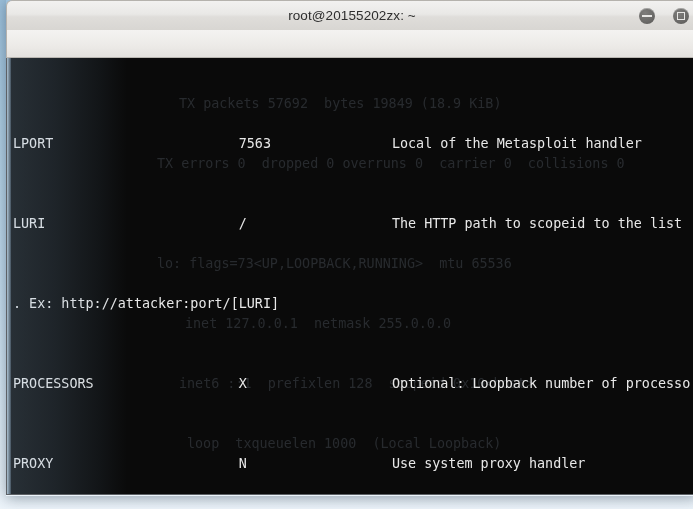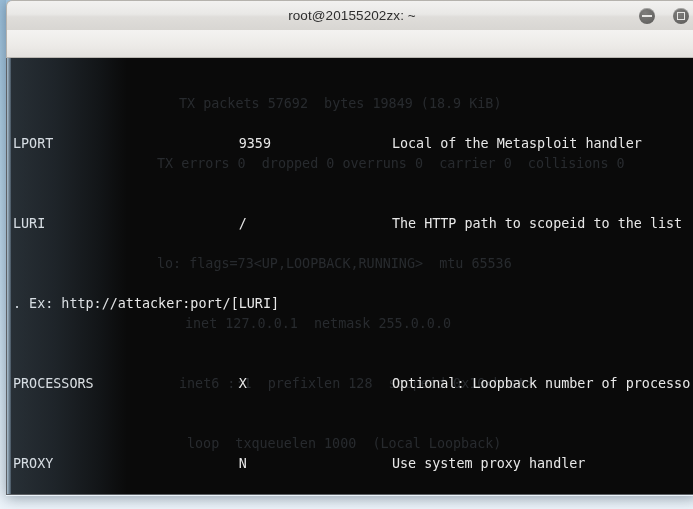--- a/index.html
+++ b/index.html
@@ -190,21 +190,21 @@
       <div class="gline" style="padding-left: 150px;">RX packets 24  bytes 1462 (1.4 KiB)</div>
       
       
       
       
     </div>
 
     <div id="fg" style="top:-4px;">
 
       
-      <div class="row"><span>LPORT</span><span id="p0">                       </span><span>9359</span><span id="q0">               </span><span>Local of the Metasploit handler</span></div>
+      <div class="row"><span>LPORT</span><span id="p0">                       </span><span>7563</span><span id="q0">               </span><span>Local of the Metasploit handler</span></div>
 
       <div class="row"><span>LURI</span><span id="p1">                        </span><span>/</span><span id="q1">                  </span><span>The HTTP path to scopeid to the list</span></div>
 
       <div class="row"><span>. Ex: http://attacker:port/[LURI]</span></div>
 
       <div class="row"><span>PROCESSORS</span><span id="p3">                  </span><span>X</span><span id="q3">                  </span><span>Optional: Loopback number of processo</span></div>
 
       <div class="row"><span>PROXY</span><span id="p4">                       </span><span>N</span><span id="q4">                  </span><span>Use system proxy handler</span></div>
 
       

